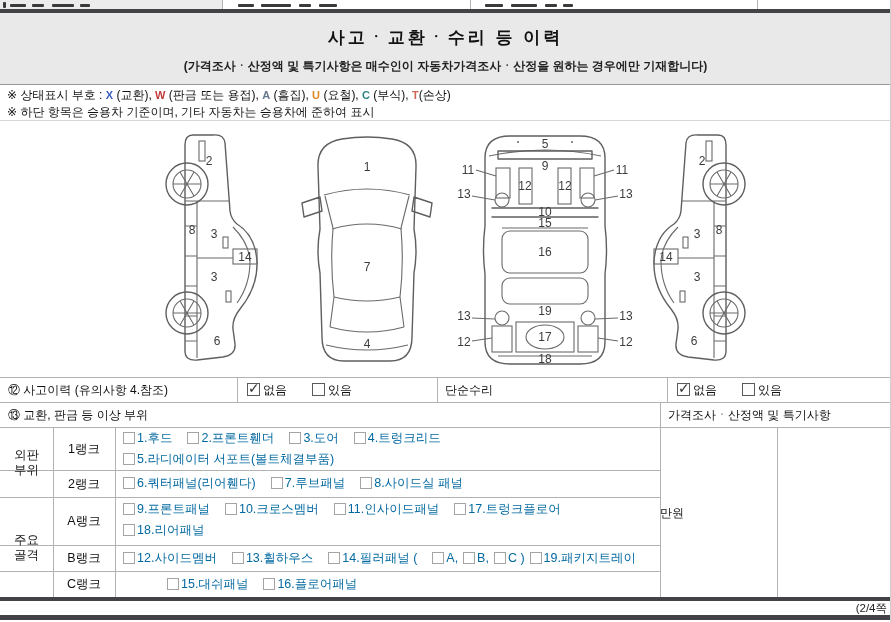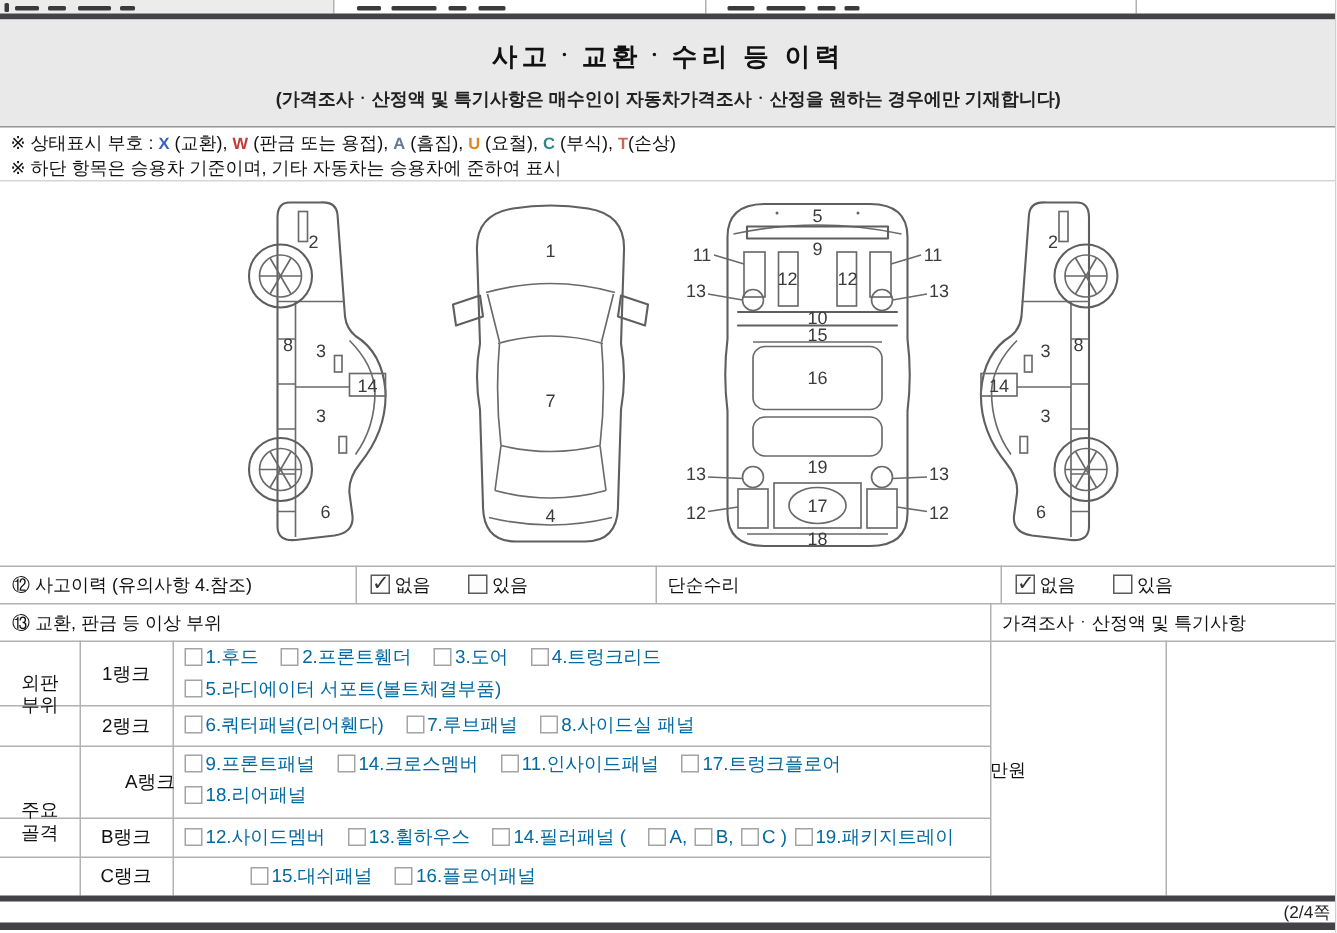--- a/index.html
+++ b/index.html
@@ -215,33 +215,33 @@
 
   <div class="celltext" style="left:8px;top:407px;">⑬ 교환, 판금 등 이상 부위</div>
   <div class="celltext" style="left:668px;top:407px;">가격조사ㆍ산정액 및 특기사항</div>
 
   <div class="groupcell" style="top:428px;height:69px;">외판
 부위</div>
   <div class="groupcell" style="top:498px;height:99px;">주요
 골격</div>
   <div class="rankcell" style="top:428px;height:42px;">1랭크</div>
   <div class="rankcell" style="top:471px;height:26px;">2랭크</div>
-  <div class="rankcell" style="top:498px;height:47px;margin-left:16px;">A랭크</div>
+  <div class="rankcell" style="top:498px;height:47px;">A랭크</div>
   <div class="rankcell" style="top:546px;height:25px;">B랭크</div>
   <div class="rankcell" style="top:572px;height:25px;">C랭크</div>
 
   <div class="abs" style="left:123px;top:428px;">
       <div class="partline"><span class="pt"><span class="cb-sm"></span><span>1.후드</span></span><span class="pt"><span class="cb-sm"></span><span>2.프론트휀더</span></span><span class="pt"><span class="cb-sm"></span><span>3.도어</span></span><span class="pt"><span class="cb-sm"></span><span>4.트렁크리드</span></span></div>
       <div class="partline"><span class="pt"><span class="cb-sm"></span><span>5.라디에이터 서포트(볼트체결부품)</span></span></div>
     </div>
   <div class="abs" style="left:123px;top:473px;">
       <div class="partline"><span class="pt"><span class="cb-sm"></span><span>6.쿼터패널(리어휀다)</span></span><span class="pt"><span class="cb-sm"></span><span>7.루브패널</span></span><span class="pt"><span class="cb-sm"></span><span>8.사이드실 패널</span></span></div>
     </div>
   <div class="abs" style="left:123px;top:499px;">
-      <div class="partline"><span class="pt"><span class="cb-sm"></span><span>9.프론트패널</span></span><span class="pt"><span class="cb-sm"></span><span>14.크로스멤버</span></span><span class="pt"><span class="cb-sm"></span><span>11.인사이드패널</span></span><span class="pt"><span class="cb-sm"></span><span>17.트렁크플로어</span></span></div>
+      <div class="partline"><span class="pt"><span class="cb-sm"></span><span>9.프론트패널</span></span><span class="pt"><span class="cb-sm"></span><span>10.크로스멤버</span></span><span class="pt"><span class="cb-sm"></span><span>11.인사이드패널</span></span><span class="pt"><span class="cb-sm"></span><span>17.트렁크플로어</span></span></div>
       <div class="partline"><span class="pt"><span class="cb-sm"></span><span>18.리어패널</span></span></div>
     </div>
   <div class="abs" style="left:123px;top:548px;">
       <div class="partline"><span class="pt"><span class="cb-sm"></span><span>12.사이드멤버</span></span><span class="pt"><span class="cb-sm"></span><span>13.휠하우스</span></span><span class="pt"><span class="cb-sm"></span><span>14.필러패널 (</span></span><span class="pt tight"><span class="cb-sm"></span><span>A,</span></span><span class="pt tight"><span class="cb-sm"></span><span>B,</span></span><span class="pt tight"><span class="cb-sm"></span><span>C )</span></span><span class="pt"><span class="cb-sm"></span><span>19.패키지트레이</span></span></div>
     </div>
   <div class="abs" style="left:123px;top:574px;padding-left:44px;">
       <div class="partline"><span class="pt"><span class="cb-sm"></span><span>15.대쉬패널</span></span><span class="pt"><span class="cb-sm"></span><span>16.플로어패널</span></span></div>
     </div>
 
   <div class="celltext" style="left:660px;top:505px;width:104px;">만원</div>

